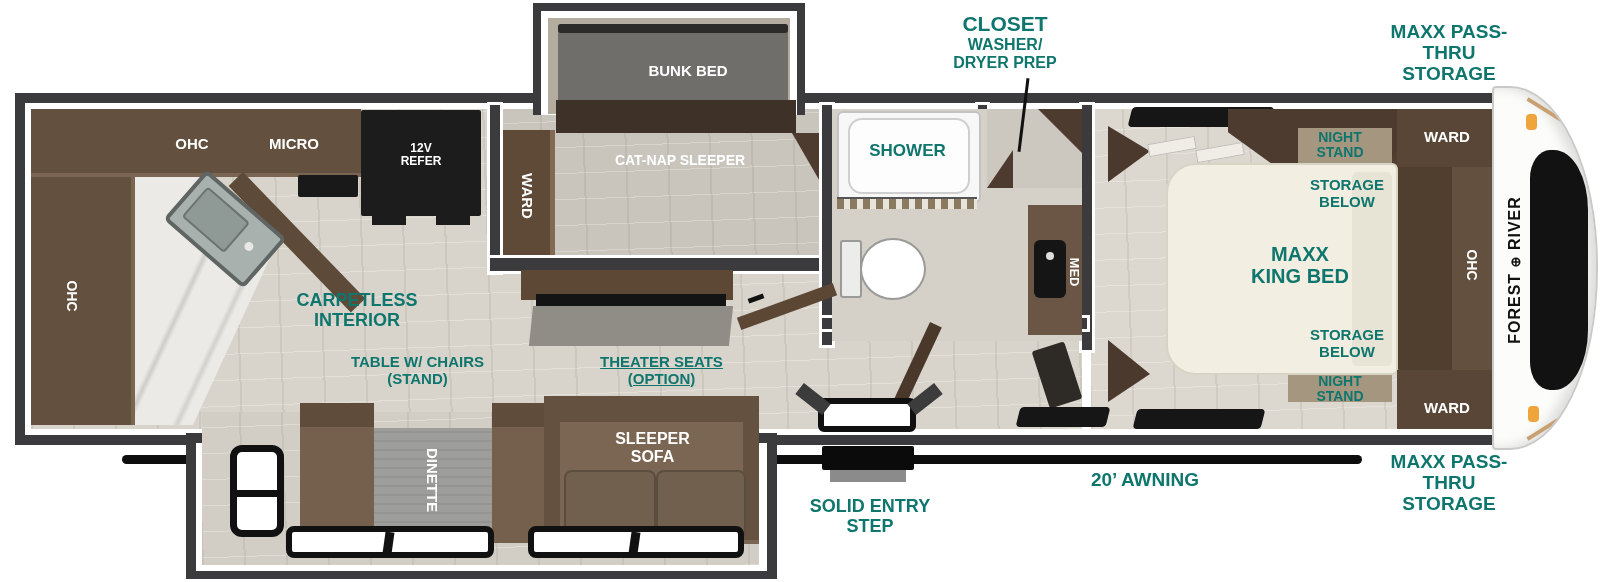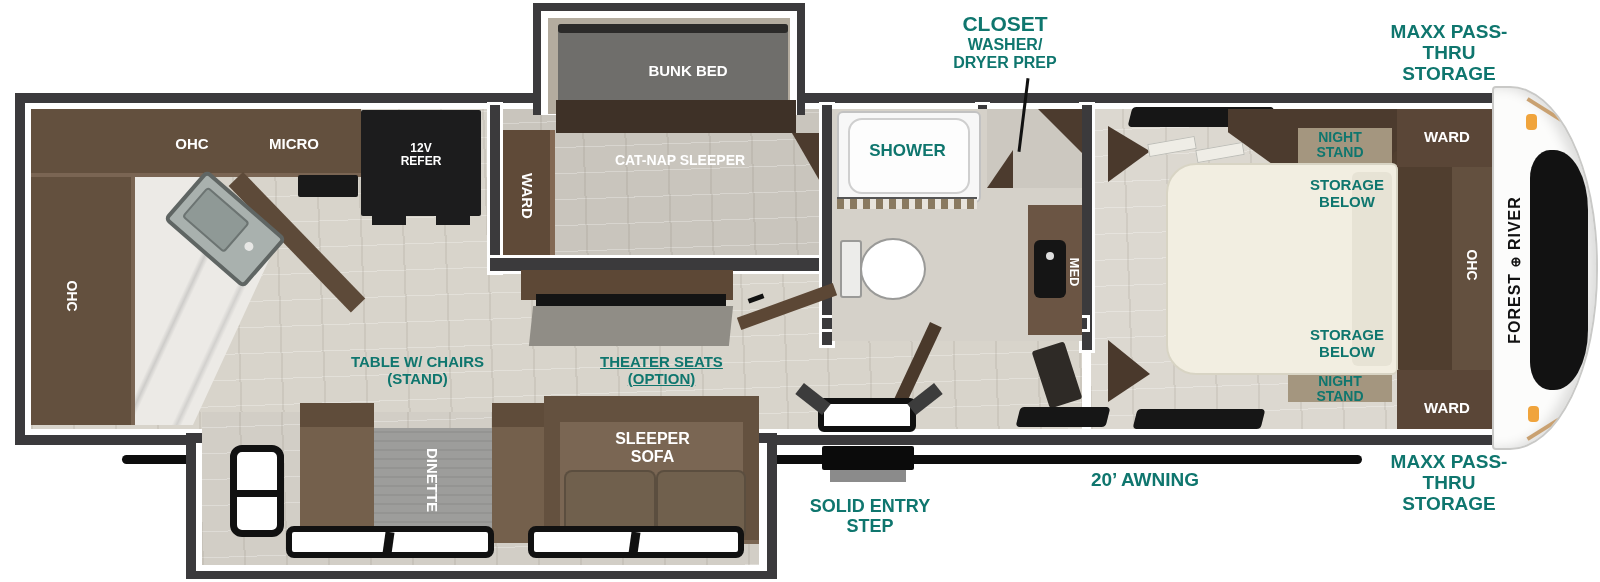--- a/index.html
+++ b/index.html
@@ -160,29 +160,31 @@
 
   <div class="lbl w" style="left:168px;top:136px;width:48px;font-size:15px;">OHC</div>
   <div class="lbl w" style="left:260px;top:136px;width:68px;font-size:15px;">MICRO</div>
   <div class="lbl w" style="left:391px;top:142px;width:60px;font-size:12px;">12V REFER</div>
   <div class="vlbl" style="left:43px;top:288px;width:56px;height:16px;font-size:14px;">OHC</div>
 
   <div class="lbl w" style="left:628px;top:63px;width:120px;font-size:15px;">BUNK BED</div>
   <div class="lbl w" style="left:590px;top:110px;width:180px;font-size:14px;margin-top:43px;">CAT-NAP SLEEPER</div>
   <div class="vlbl" style="left:497px;top:188px;width:60px;height:16px;font-size:15px;">WARD</div>
 
+  <div class="lbl" style="left:277px;top:291px;width:160px;font-size:18px;">CARPETLESS INTERIOR</div>
   <div class="lbl" style="left:340px;top:354px;width:155px;font-size:15px;">TABLE W/ CHAIRS (STAND)</div>
   <div class="lbl" style="left:584px;top:354px;width:155px;font-size:15px;text-decoration:underline;">THEATER SEATS (OPTION)</div>
   <div class="vlbl" style="left:392px;top:472px;width:80px;height:16px;font-size:15px;">DINETTE</div>
   <div class="lbl w" style="left:605px;top:430px;width:95px;font-size:16px;">SLEEPER SOFA</div>
 
   <div class="lbl" style="left:840px;top:142px;width:135px;font-size:17px;">SHOWER</div>
   <div class="vlbl" style="left:1048px;top:264px;width:50px;height:16px;font-size:13px;">MED</div>
 
   <div class="lbl" style="left:1304px;top:130px;width:72px;font-size:14px;">NIGHT STAND</div>
   <div class="lbl" style="left:1292px;top:177px;width:110px;font-size:15px;">STORAGE BELOW</div>
+  <div class="lbl" style="left:1245px;top:243px;width:110px;font-size:20px;">MAXX KING BED</div>
   <div class="lbl" style="left:1292px;top:327px;width:110px;font-size:15px;">STORAGE BELOW</div>
   <div class="lbl" style="left:1304px;top:374px;width:72px;font-size:14px;">NIGHT STAND</div>
   <div class="lbl w" style="left:1417px;top:129px;width:60px;font-size:15px;">WARD</div>
   <div class="lbl w" style="left:1417px;top:400px;width:60px;font-size:15px;">WARD</div>
   <div class="vlbl" style="left:1443px;top:257px;width:56px;height:16px;font-size:14px;">OHC</div>
 
 </div>
 
 </body></html>

